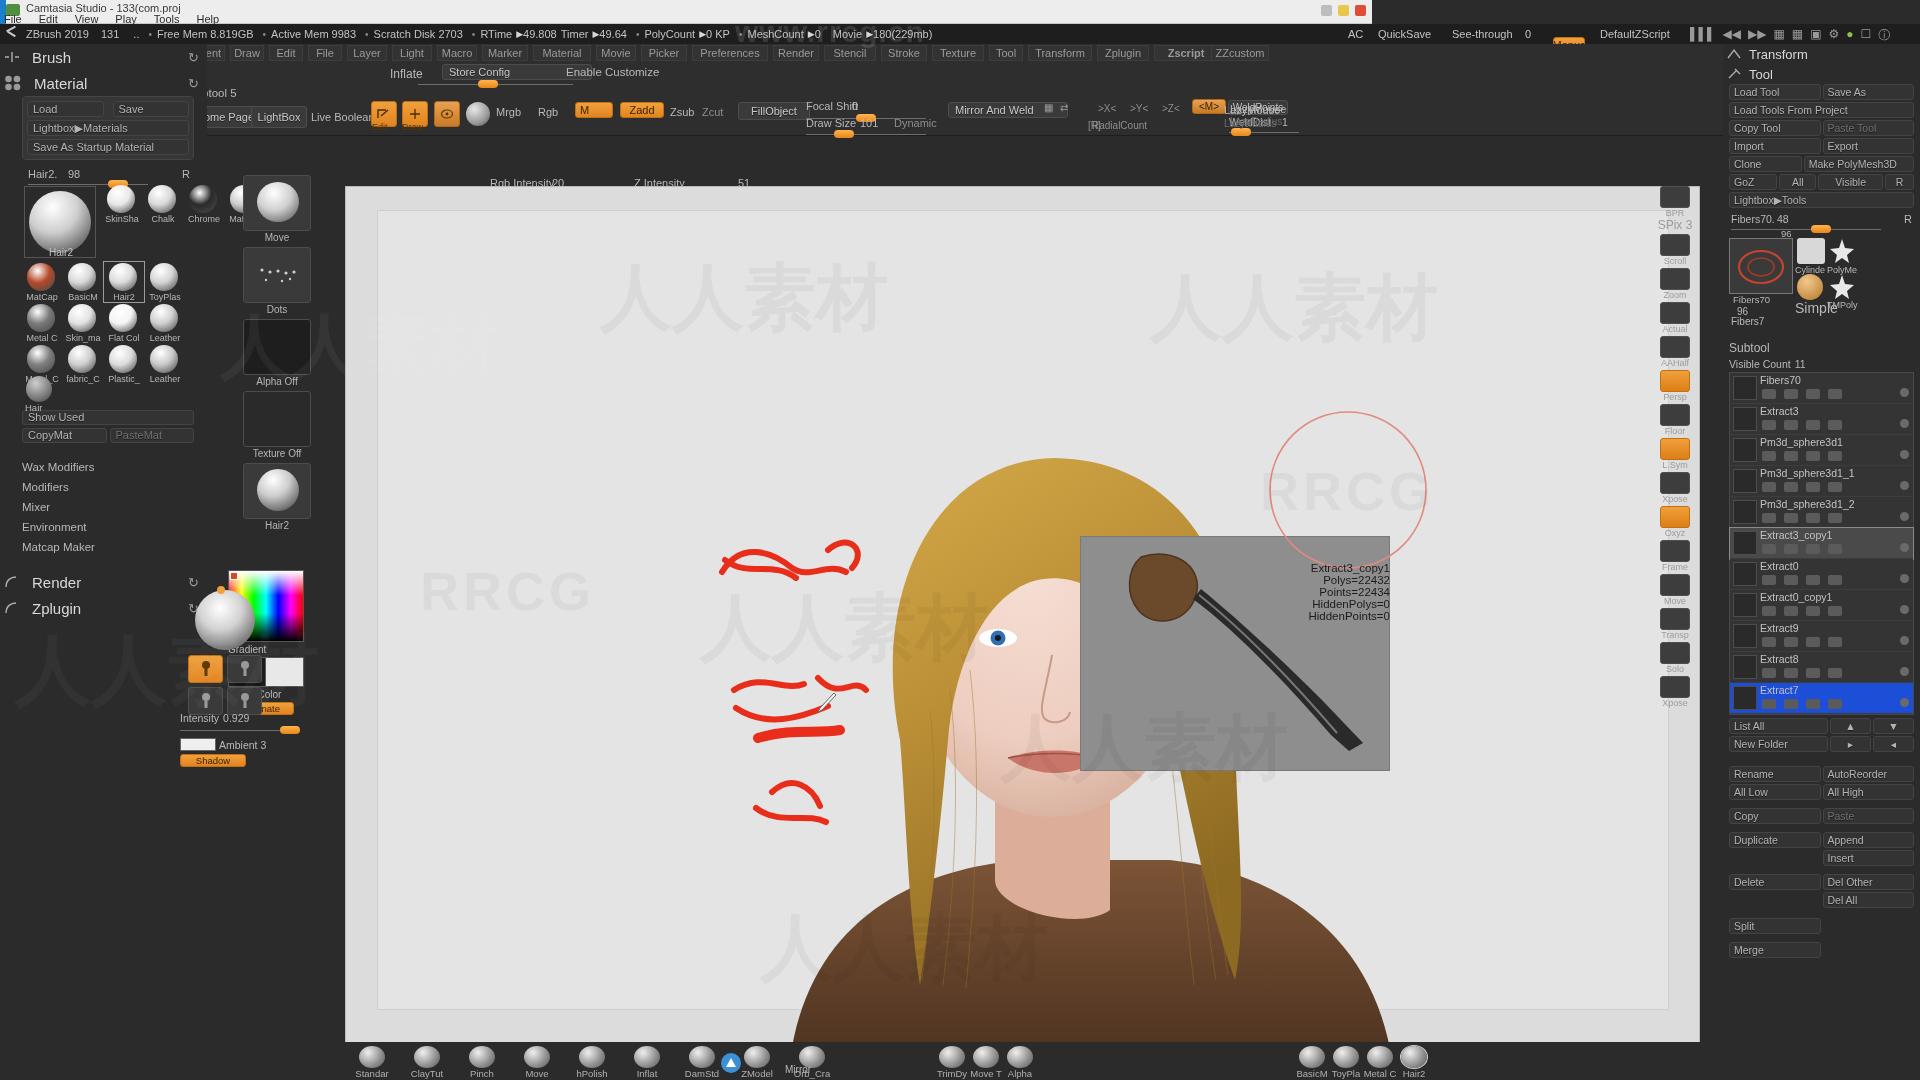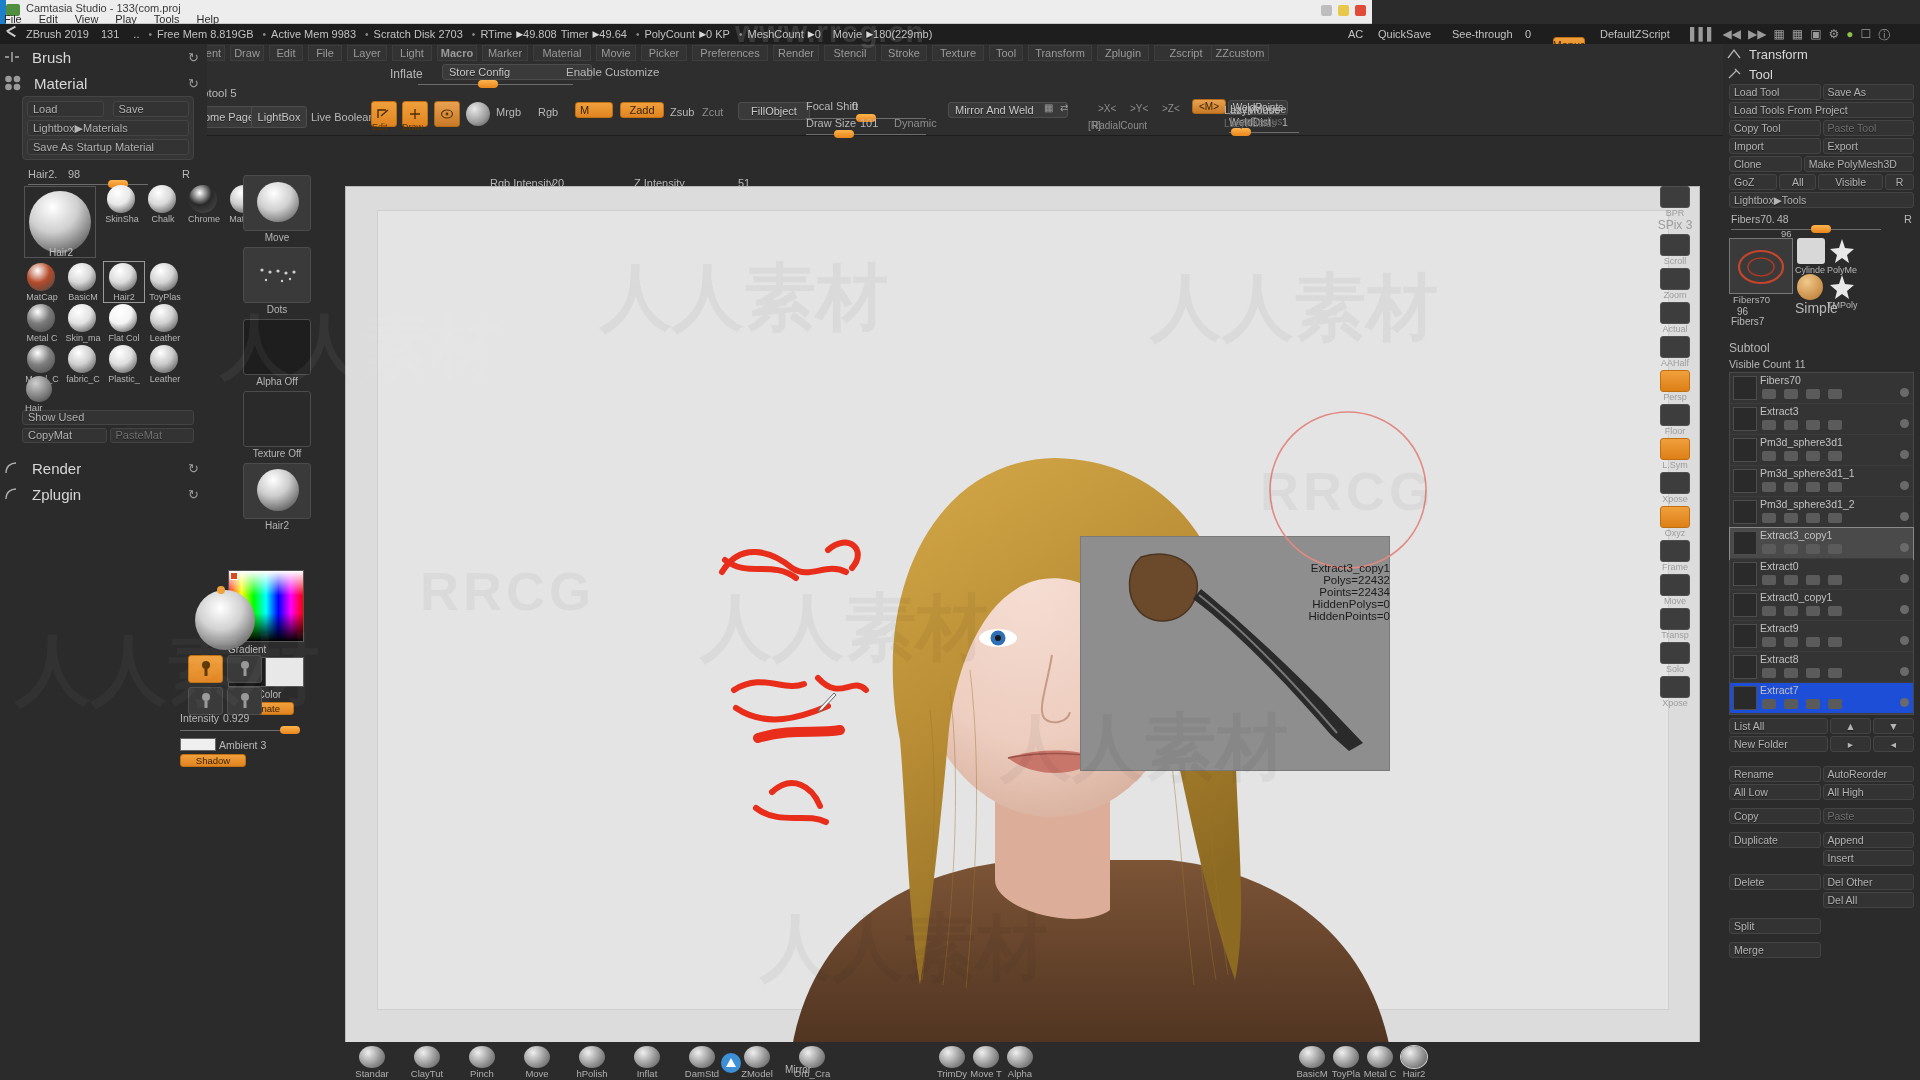--- a/index.html
+++ b/index.html
@@ -207,34 +207,34 @@
     <div id="menuitems">
         <div class="mi" style="left: 32px; width: 40px;">Alpha</div>
         <div class="mi" style="left: 77px; width: 40px;">Brush</div>
         <div class="mi" style="left: 122px; width: 40px;">Color</div>
         <div class="mi" style="left: 167px; width: 58px;">Document</div>
         <div class="mi" style="left: 230px; width: 34px;">Draw</div>
         <div class="mi" style="left: 269px; width: 34px;">Edit</div>
         <div class="mi" style="left: 308px; width: 34px;">File</div>
         <div class="mi" style="left: 347px; width: 40px;">Layer</div>
         <div class="mi" style="left: 392px; width: 40px;">Light</div>
-        <div class="mi" style="left: 437px; width: 40px; font-weight: bold;">Macro</div>
+        <div class="mi" style="left: 437px; width: 40px;">Macro</div>
         <div class="mi" style="left: 482px; width: 46px;">Marker</div>
         <div class="mi" style="left: 533px; width: 58px;">Material</div>
         <div class="mi" style="left: 596px; width: 40px;">Movie</div>
         <div class="mi" style="left: 641px; width: 46px;">Picker</div>
         <div class="mi" style="left: 692px; width: 76px;">Preferences</div>
         <div class="mi" style="left: 773px; width: 46px;">Render</div>
         <div class="mi" style="left: 824px; width: 52px;">Stencil</div>
         <div class="mi" style="left: 881px; width: 46px;">Stroke</div>
         <div class="mi" style="left: 932px; width: 52px;">Texture</div>
         <div class="mi" style="left: 989px; width: 34px;">Tool</div>
         <div class="mi" style="left: 1028px; width: 64px;">Transform</div>
         <div class="mi" style="left: 1097px; width: 52px;">Zplugin</div>
-        <div class="mi" style="left: 1154px; width: 64px;">Zscript</div>
+        <div class="mi" style="left: 1154px; width: 64px; font-weight: bold;">Zscript</div>
         <div class="mi" style="left: 1211px; width: 58px;">ZZcustom</div>
       </div>
   </div>
 
   <div class="shelf">
     <span style="position:absolute;left:8px;top:6px;color:#c0c0c0;font-size:12px">↻</span>
 
     <span class="lbl" style="position:absolute;left:390px;top:5px;font-size:12px">Inflate</span>
     <div class="slider" style="position:absolute;left:418px;top:16px;width:155px;">
       <div class="track"></div>
@@ -553,20 +553,27 @@
           background:radial-gradient(circle at 38% 28%, #cfcfcf, #7a7a7a 60%, #3c3c3c);"></div>
         <span class="lbl" style="position:absolute;left:3px;top:26px;font-size:9.5px;">Hair</span>
       </div>
       <div class="btn darker" style="height:15px;justify-content:flex-start;padding-left:5px;margin-bottom:3px;">Show Used</div>
       <div style="display:flex;gap:3px;">
         <div class="btn darker" style="flex:1;height:15px;justify-content:flex-start;padding-left:5px;">CopyMat</div>
         <div class="btn darker" style="flex:1;height:15px;justify-content:flex-start;padding-left:5px;color:#717171">PasteMat</div>
       </div>
     </div>
 
+    <div id="sections" style="margin-left:22px;margin-top:14px;width:172px;">
+        <div class="lbl" style="height: 20px; line-height: 20px; font-size: 11.5px;">Wax Modifiers</div>
+        <div class="lbl" style="height: 20px; line-height: 20px; font-size: 11.5px;">Modifiers</div>
+        <div class="lbl" style="height: 20px; line-height: 20px; font-size: 11.5px;">Mixer</div>
+        <div class="lbl" style="height: 20px; line-height: 20px; font-size: 11.5px;">Environment</div>
+        <div class="lbl" style="height: 20px; line-height: 20px; font-size: 11.5px;">Matcap Maker</div>
+      </div>
 
     <div class="palhdr" style="margin-top:12px;">
       <svg width="16" height="14" viewBox="0 0 16 14">
         <path d="M2 12 C2 5 7 2 12 2" stroke="#b0b0b0" stroke-width="1.4" fill="none"></path>
       </svg>
       <span class="nm">Render</span>
       <span class="rf">↻</span>
     </div>
     <div class="palhdr">
       <svg width="16" height="14" viewBox="0 0 16 14">

